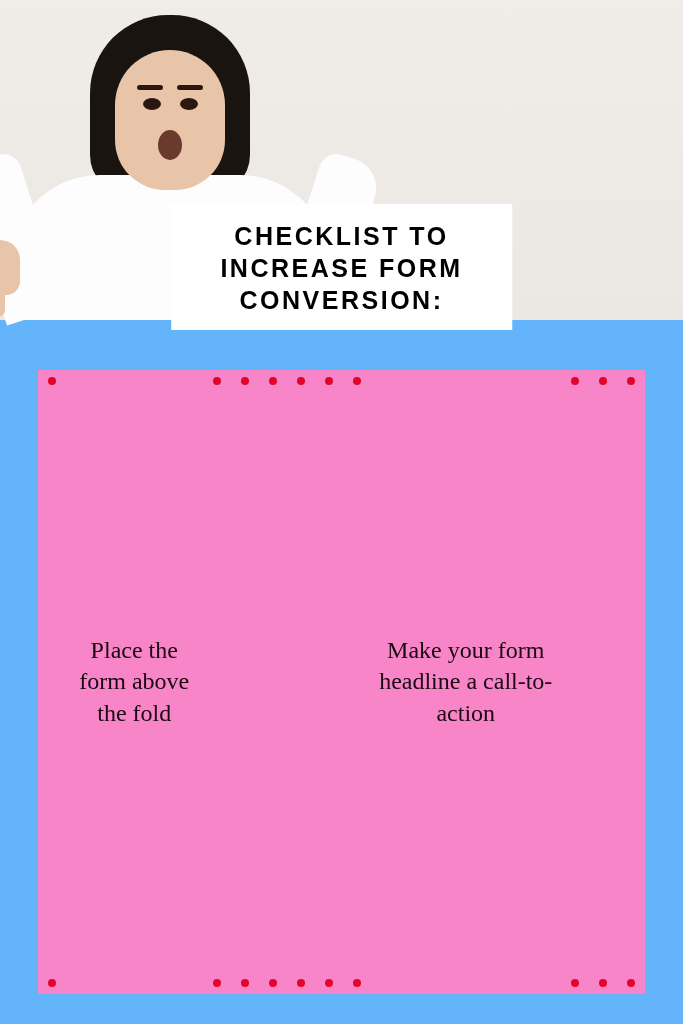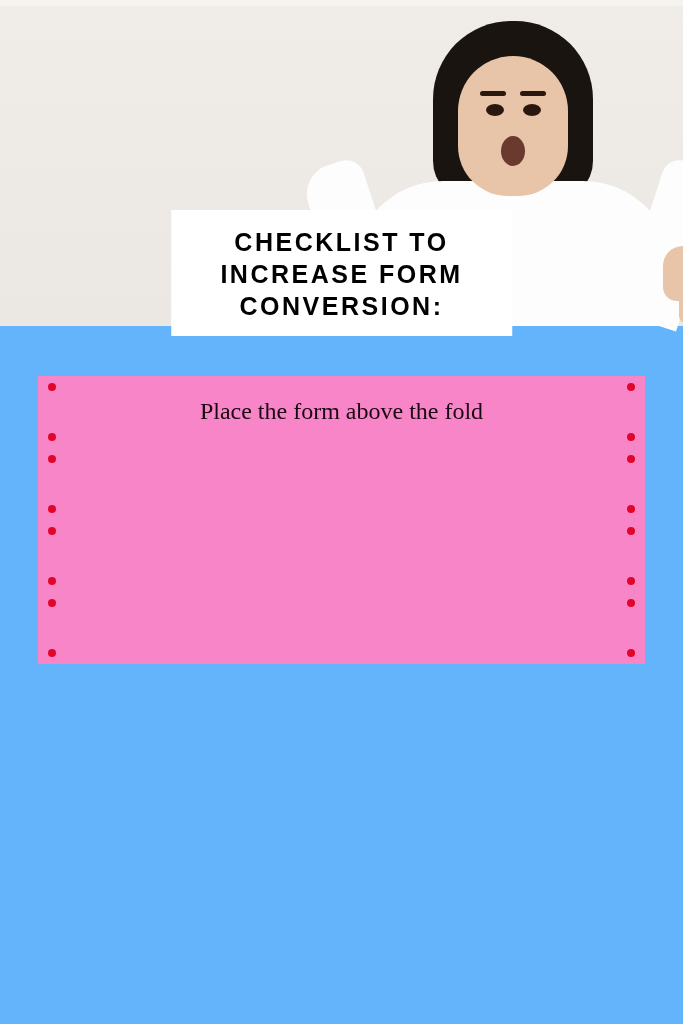--- a/index.html
+++ b/index.html
@@ -13,23 +13,22 @@
       font-family: Georgia, 'Times New Roman', serif;
       background: #f5f3f0;
       overflow: hidden;
     }
     .hero-section {
       width: 100%;
       height: 320px;
       background: linear-gradient(180deg, #f0ede8 0%, #ebe8e3 100%);
       position: relative;
       display: flex;
-      justify-content: flex-end;
+      justify-content: flex-start;
       align-items: flex-end;
-      margin-top: 6px;
     }
     .person-figure {
       width: 340px;
       height: 320px;
       position: relative;
       display: flex;
       justify-content: center;
       align-items: flex-end;
     }
     .hair {
@@ -163,21 +162,22 @@
       letter-spacing: 2.5px;
       line-height: 1.28;
       color: #000;
     }
     .checklist-section {
       width: 100%;
       height: 704px;
       background: #63b4fb;
       padding: 50px 38px 30px;
       display: flex;
-      flex-direction: column;
+      flex-direction: row;
+      justify-content: center;
     }
     .checklist-item {
       background: #f885c8;
       padding: 16px 28px;
       position: relative;
       display: flex;
       align-items: center;
       justify-content: center;
       min-height: 72px;
     }
@@ -250,14 +250,21 @@
     <span class="dot dot-tl"></span>
     <span class="dot dot-tr"></span>
     <span class="dot dot-bl"></span>
     <span class="dot dot-br"></span>
   </div>
   <div class="checklist-item">
     <span class="dot dot-tl"></span>
     <span class="dot dot-tr"></span>
     <span class="dot dot-bl"></span>
     <span class="dot dot-br"></span>
+    <span class="checklist-item-text">Make your form headline a call-to-action</span>
+  </div>
+  <div class="checklist-item">
+    <span class="dot dot-tl"></span>
+    <span class="dot dot-tr"></span>
+    <span class="dot dot-bl"></span>
+    <span class="dot dot-br"></span>
   </div>
 </div>
 
 </body></html>

